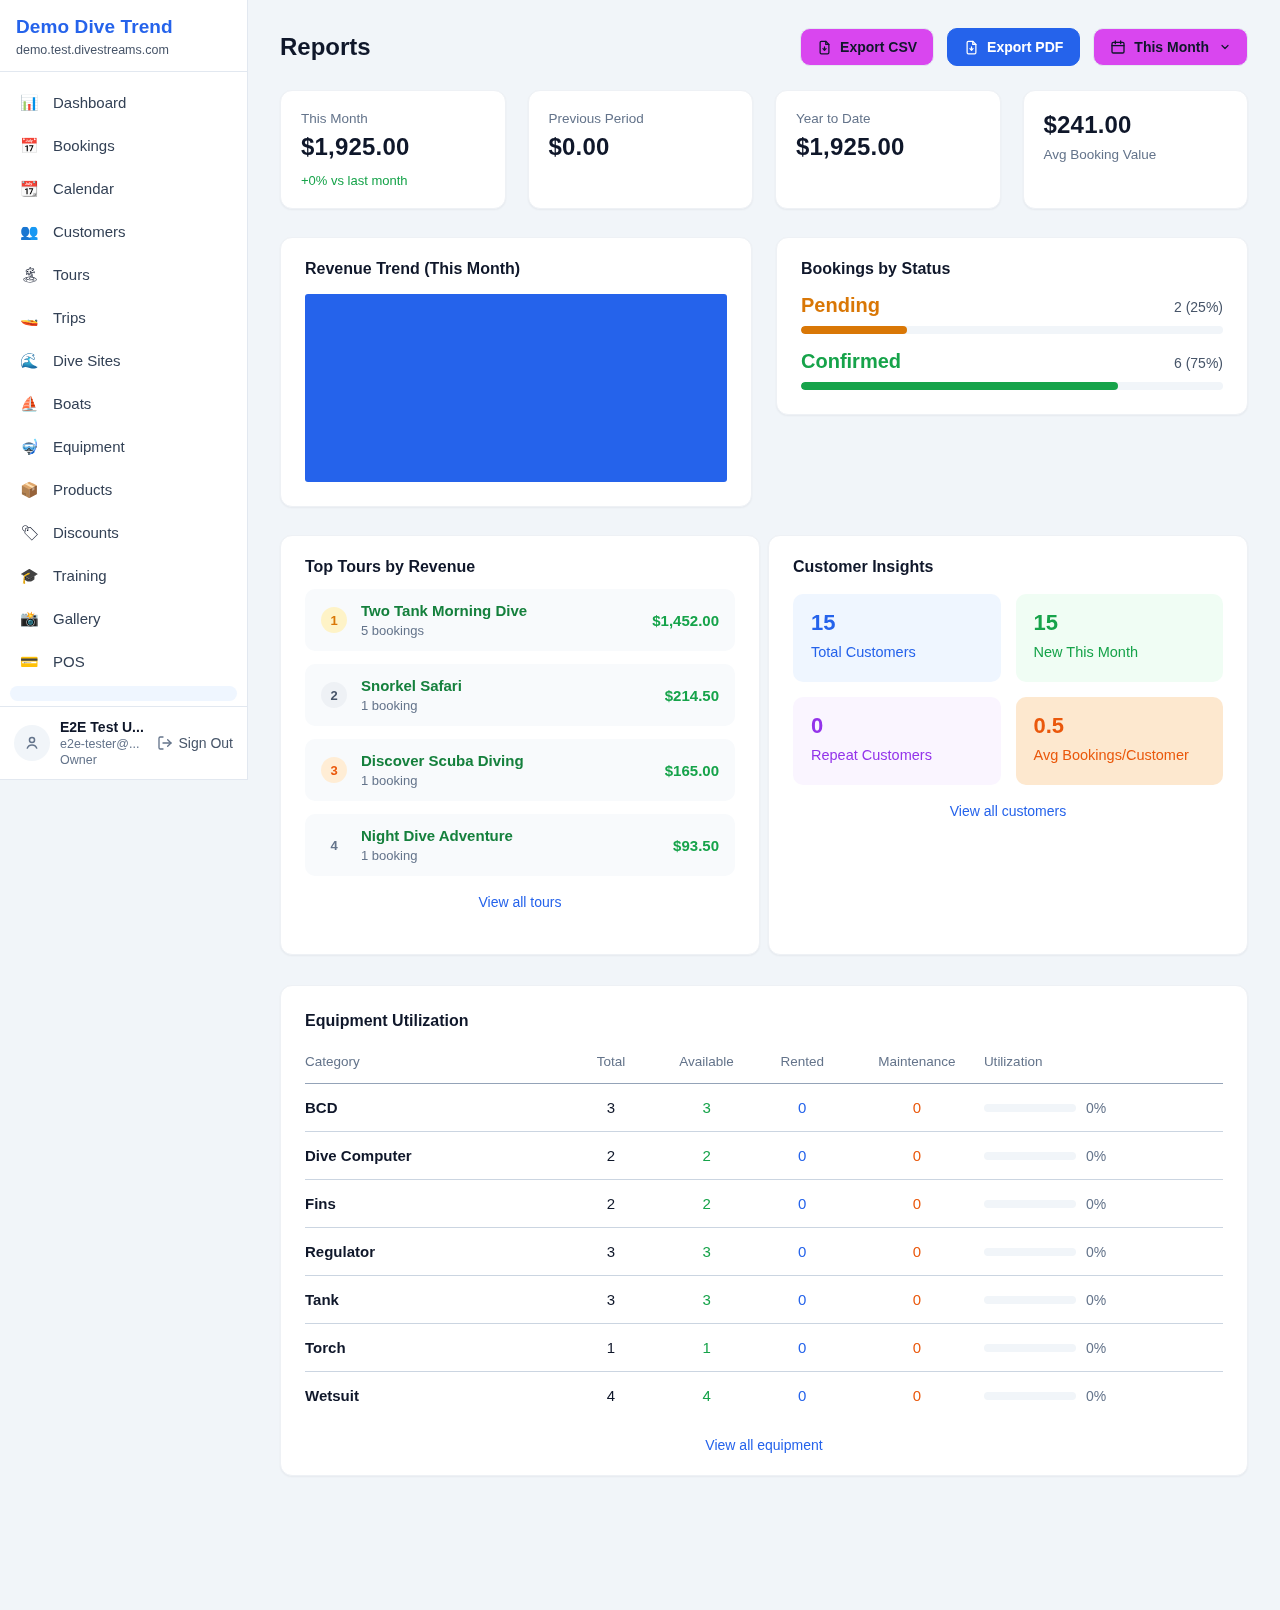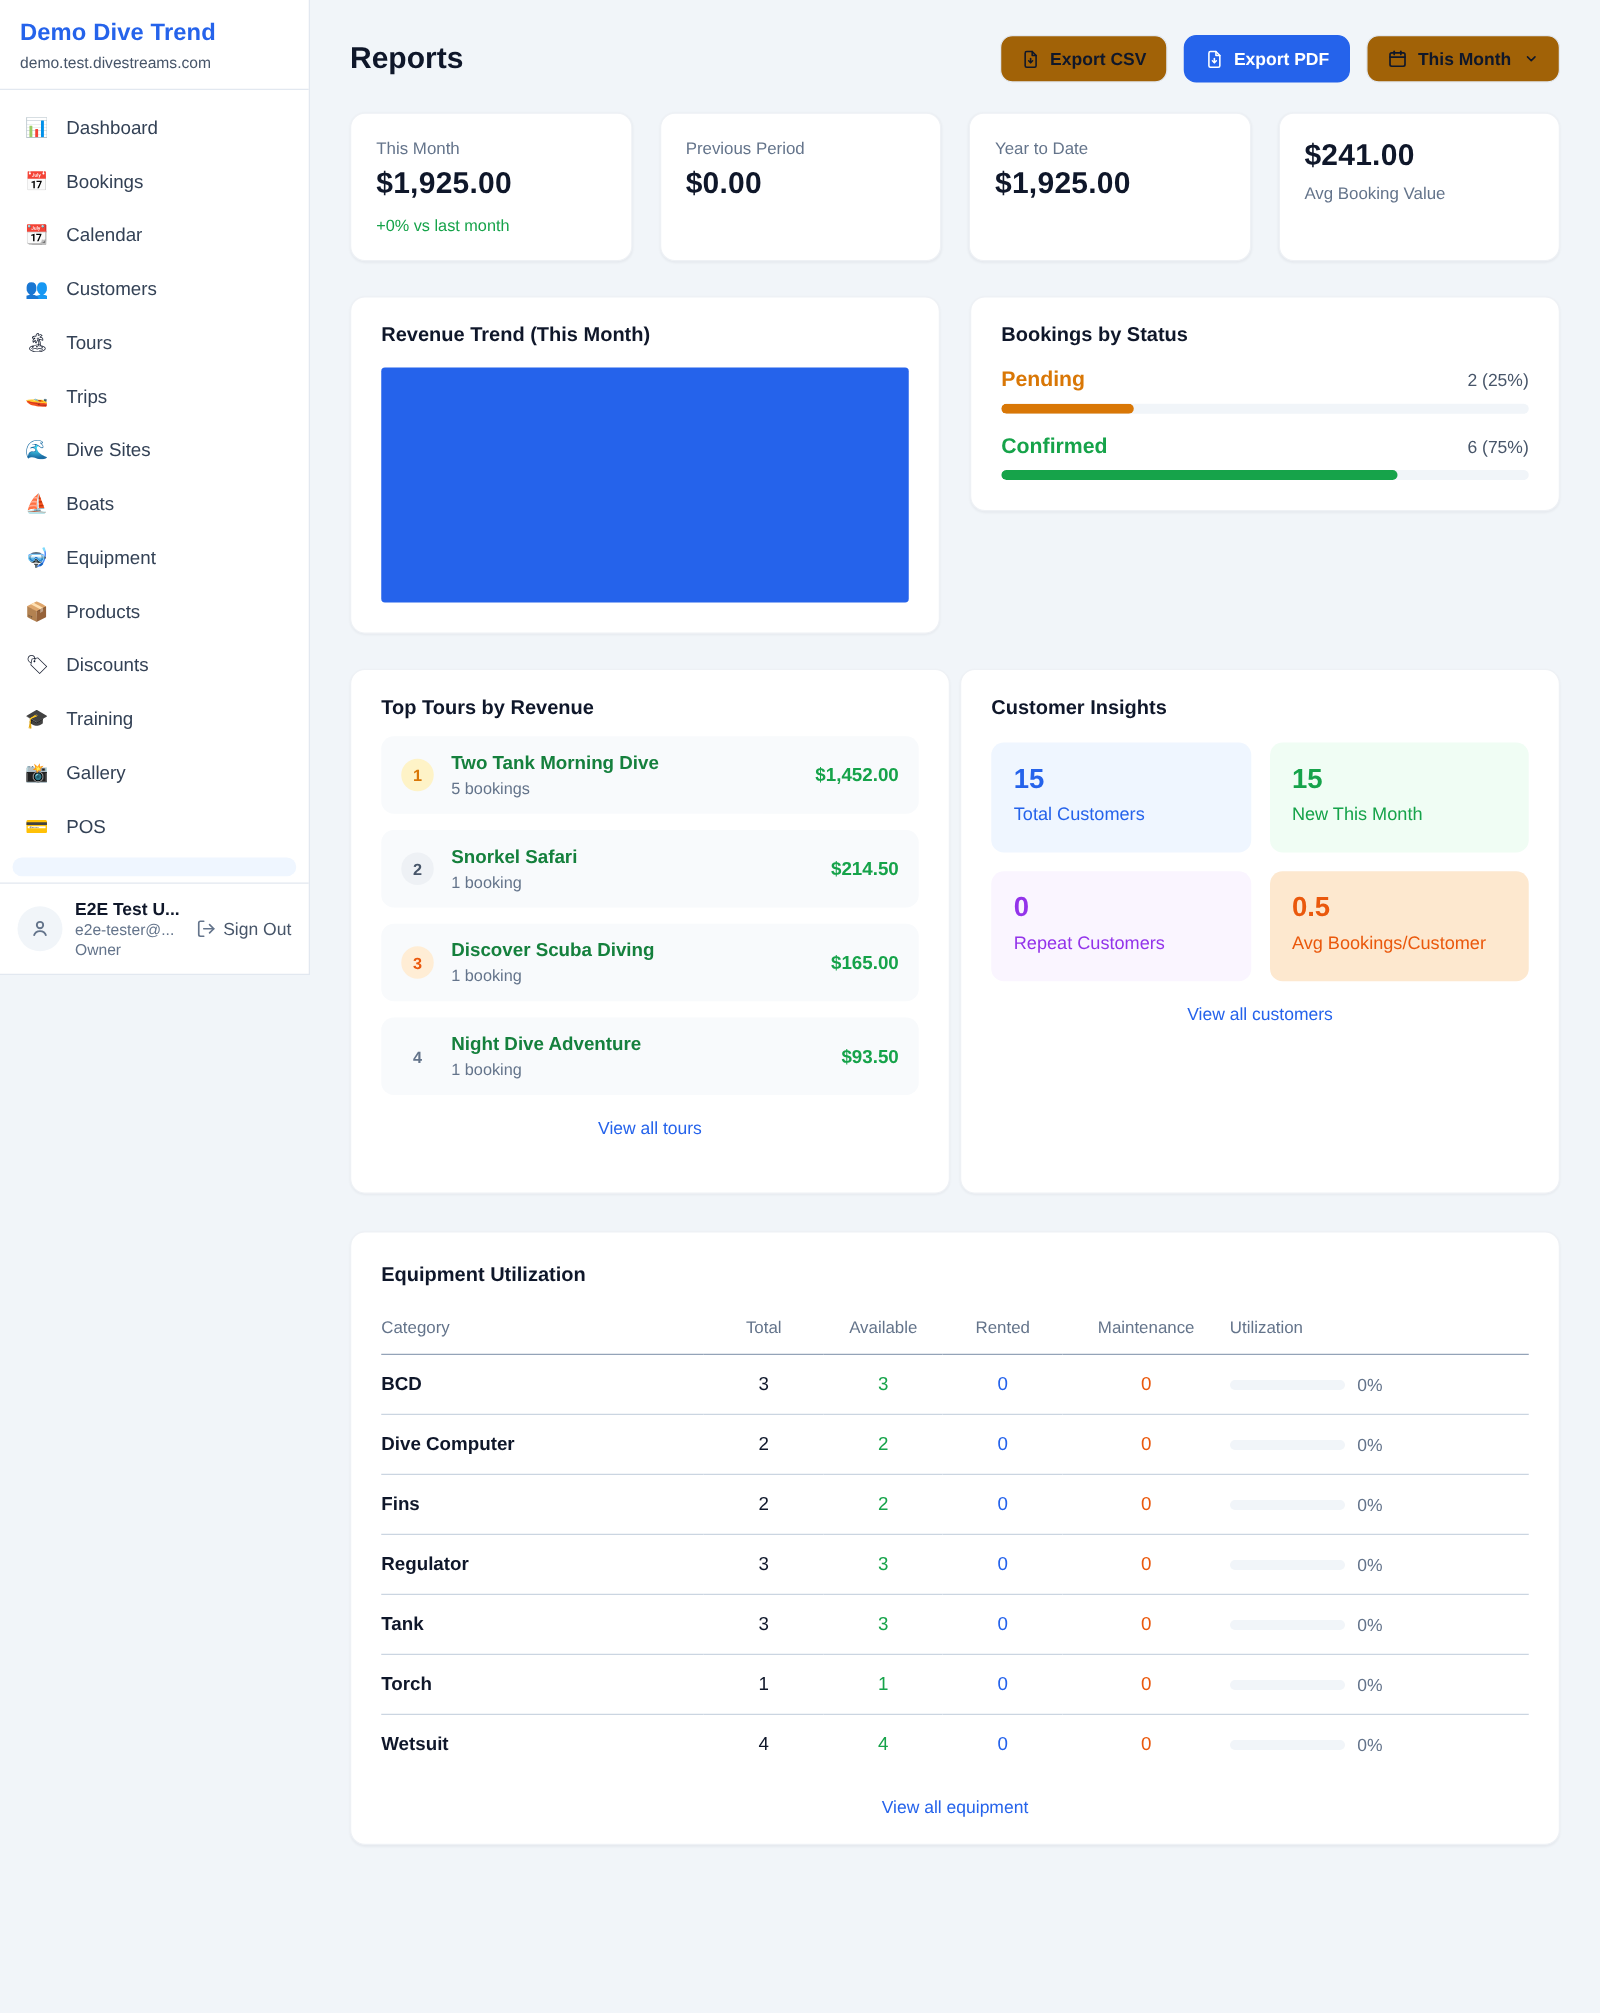--- a/index.html
+++ b/index.html
@@ -24,42 +24,42 @@
   .user-name { font-size:14px; font-weight:700; color:#0f172a; white-space:nowrap; }
   .user-email, .user-role { font-size:12.5px; color:#64748b; margin-top:2px; white-space:nowrap; }
   .signout { display:flex; align-items:flex-end; gap:6px; color:#475569; font-size:14px; cursor:pointer; flex:0 0 auto; }
 
   
   .main { margin-left:248px; padding:28px 32px 40px 32px; }
   .page-head { display:flex; align-items:center; justify-content:space-between; }
   .page-title { font-size:24px; font-weight:800; color:#0f172a; }
   .head-actions { display:flex; gap:13px; }
   .btn { display:flex; align-items:center; gap:8px; height:38px; padding:0 16px; border-radius:10px;
-         font-size:14px; font-weight:600; cursor:pointer; border:1px solid #e2e8f0; background:#a16207; color:#0f172a; }
+         font-size:14px; font-weight:600; cursor:pointer; border:1px solid #e2e8f0; background:#d946ef; color:#0f172a; }
   .btn.primary { background:#2563eb; border-color:#2563eb; color:#fff; }
   .btn .chev { margin-left:2px; }
 
   .card { background:#fff; border:1px solid #eef1f5; border-radius:12px; box-shadow:0 1px 2px rgba(15,23,42,.05); }
   .card-title { font-size:16px; font-weight:700; color:#0f172a; }
 
   .stats { display:grid; grid-template-columns:repeat(4,1fr); gap:22px; margin-top:24px; }
   .stat { padding:20px; }
   .stat-label { font-size:13.5px; color:#64748b; }
   .stat-value { font-size:24px; font-weight:800; margin-top:7px; letter-spacing:.2px; }
   .stat-delta { font-size:13px; color:#16a34a; margin-top:12px; }
   .stat.flip .stat-value { margin-top:0; }
   .stat.flip .stat-label { margin-top:8px; }
 
   .row2 { display:grid; grid-template-columns:1fr 1fr; gap:24px; margin-top:28px; align-items:start; }
   .rev-card { padding:22px 24px 24px 24px; }
   .rev-block { margin-top:16px; height:188px; background:#2563eb; border-radius:3px; }
   .status-card { padding:22px 24px 24px 24px; }
   .status-row { margin-top:16px; }
   .status-line { display:flex; justify-content:space-between; align-items:baseline; }
-  .status-label { font-size:17px; font-weight:700; }
+  .status-label { font-size:20px; font-weight:700; }
   .status-label.pending { color:#d97706; }
   .status-label.confirmed { color:#16a34a; }
   .status-val { font-size:14px; color:#475569; }
   .track { height:8px; background:#f1f5f9; border-radius:4px; margin-top:9px; overflow:hidden; }
   .fill { height:100%; border-radius:4px; }
   .fill.pending { background:#d97706; }
   .fill.confirmed { background:#16a34a; }
 
   .row3 { display:grid; grid-template-columns:1fr 1fr; gap:8px; margin-top:28px; align-items:stretch; }
   .tours-card { padding:22px 24px 20px 24px; min-height:420px; display:flex; flex-direction:column; }

